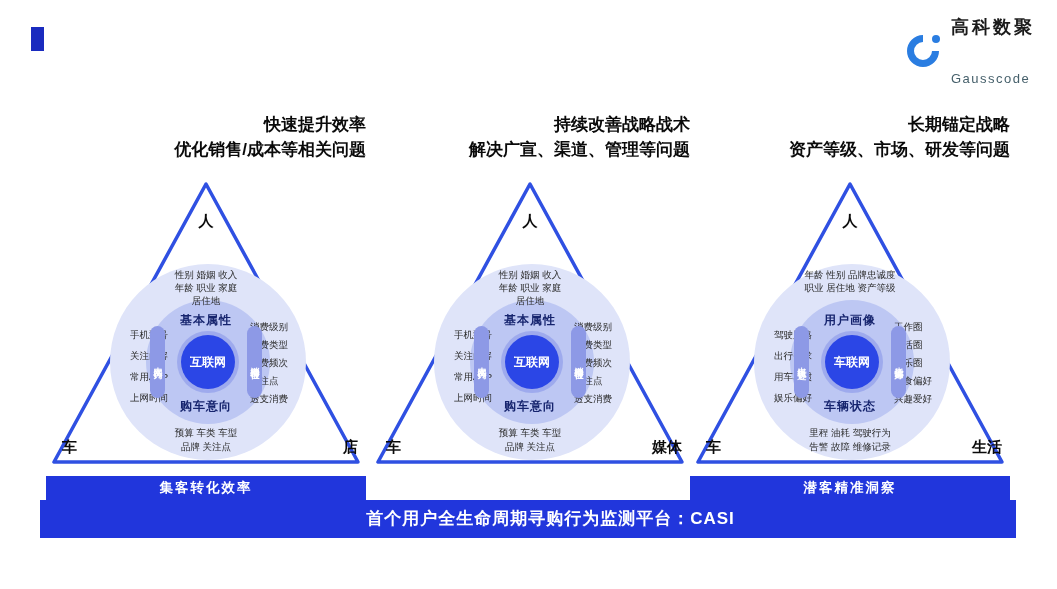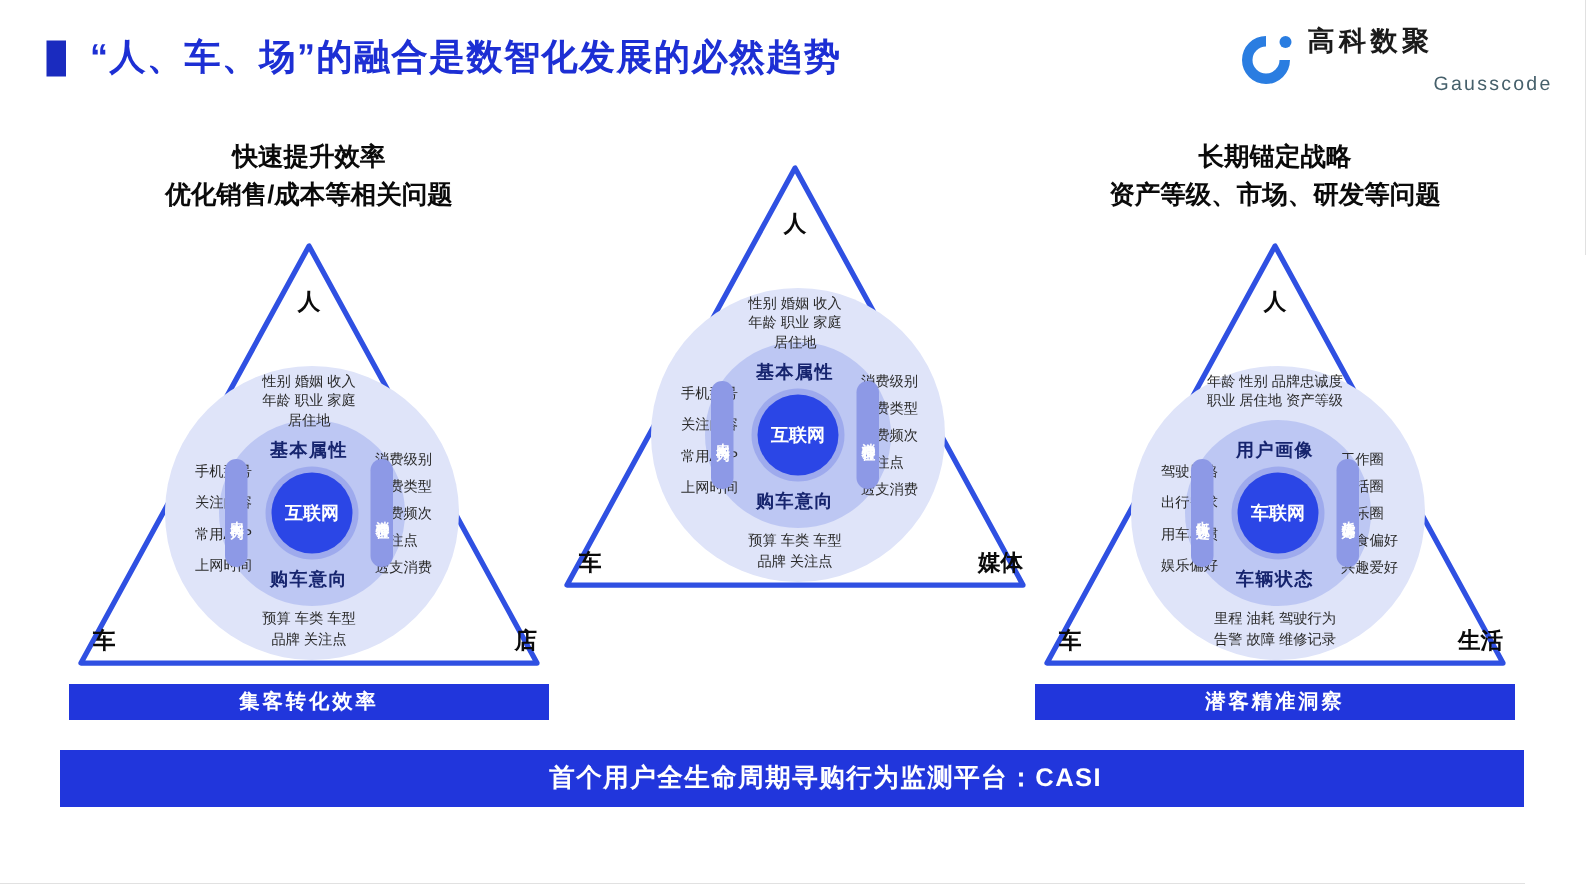--- a/index.html
+++ b/index.html
@@ -12,30 +12,30 @@
     --ring-pill:#8d99e6;
   }
   *{margin:0;padding:0;box-sizing:border-box;}
   body{font-family:"Liberation Sans","DejaVu Sans",sans-serif;background:#888;}
   .slide{position:relative;width:1057px;height:589px;background:#ffffff;overflow:hidden;margin:0 auto;}
 
   
   .title-square{position:absolute;left:31px;top:27px;width:13px;height:24px;background:#1a2bbf;}
   .page-title{position:absolute;left:60px;top:22px;font-size:24px;font-weight:bold;color:var(--accent);letter-spacing:1px;white-space:nowrap;}
   .logo{position:absolute;right:22px;top:16px;display:flex;align-items:center;gap:8px;}
-  .logo-text{display:flex;flex-direction:row;line-height:1.25;}
+  .logo-text{display:flex;flex-direction:column;line-height:1.25;}
   .logo-cn{font-size:18px;font-weight:bold;color:#1b1b1b;letter-spacing:3px;}
   .logo-en{font-size:13px;color:#46606b;letter-spacing:1.5px;margin-top:32px;}
 
   
   .col{position:absolute;top:92px;width:320px;}
   .col-0{left:46px;}
   .col-1{left:370px;}
   .col-2{left:690px;}
-  .heading{text-align:center;font-size:17px;font-weight:bold;color:#0a0a0a;line-height:25px;height:52px;}
+  .heading{text-align:right;font-size:17px;font-weight:bold;color:#0a0a0a;line-height:25px;height:52px;margin-top:20px;}
 
   .diagram{position:relative;width:320px;height:292px;margin-top:12px;}
   .triangle-svg{position:absolute;left:0;top:0;width:320px;height:292px;}
   .vertex{position:absolute;font-size:15px;font-weight:bold;color:#0a0a0a;}
   .vertex.apex{left:0;right:0;top:36px;text-align:center;}
   .vertex.vleft{left:16px;top:262px;}
   .vertex.vright{right:8px;top:262px;}
 
   .circle{position:absolute;border-radius:50%;}
   .c-outer{left:64px;top:88px;width:196px;height:196px;background:var(--circle-outer);}
@@ -64,21 +64,20 @@
 
   .bottom-banner{position:absolute;left:40px;top:500px;width:976px;height:38px;background:var(--banner);
                  color:#fff;font-size:17px;font-weight:bold;text-align:center;line-height:38px;letter-spacing:1px;padding-left:45px;}
 </style>
 </head>
 <body>
 
 <div class="slide">
 
   <div class="title-square"></div>
-  <h1 class="page-title">“人、车、场”的融合是数智化发展的必然趋势</h1>
 
   <div class="logo">
     <svg width="40" height="40" viewBox="0 0 40 40">
       <path d="M20 4 a16 16 0 1 0 16 16 h-7 a9 9 0 1 1 -9 -9 z" fill="#2a7de1"></path>
       <circle cx="33" cy="8" r="4" fill="#2a7de1"></circle>
     </svg>
     <div class="logo-text">
       <span class="logo-cn">高科数聚</span>
       <span class="logo-en">Gausscode</span>
     </div>
@@ -115,20 +114,24 @@
       <div class="ring-label ring-top">基本属性</div>
       <div class="ring-label ring-bottom">购车意向</div>
       <div class="ring-vert ring-vleft">上网行为</div>
       <div class="ring-vert ring-vright">消费特征</div>
       <div class="circle c-center">互联网</div>
     </div>
     <div class="col-banner">集客转化效率</div>
   </section>
 
   <section class="col col-1">
+    <div class="heading">
+      <div>持续改善战略战术</div>
+      <div>解决广宣、渠道、管理等问题</div>
+    </div>
     <div class="diagram">
       <svg class="triangle-svg" viewBox="0 0 320 292">
         <polygon points="160,8 8,286 312,286" fill="none" stroke="#2f50e2" stroke-width="3.5" stroke-linejoin="round"></polygon>
       </svg>
       <div class="circle c-outer"></div>
       <div class="circle c-middle"></div>
       <div class="vertex apex">人</div>
       <div class="vertex vleft">车</div>
       <div class="vertex vright">媒体</div>
       <div class="scatter sc-top">性别 婚姻 收入

